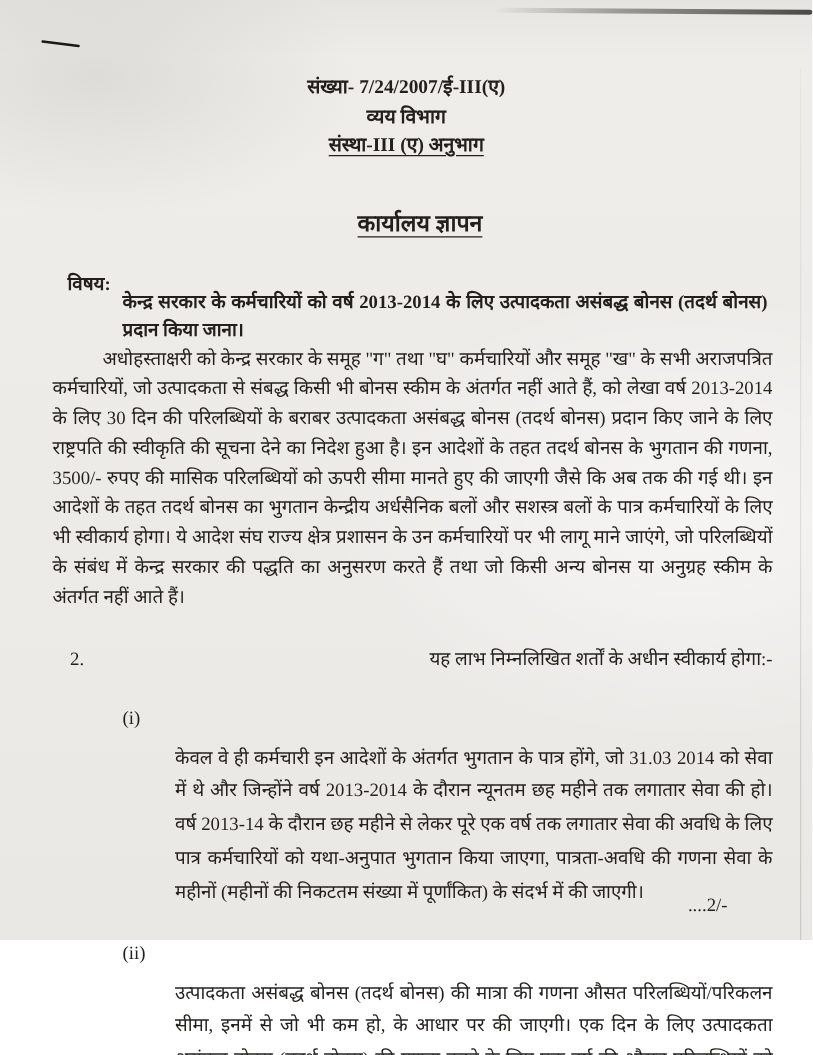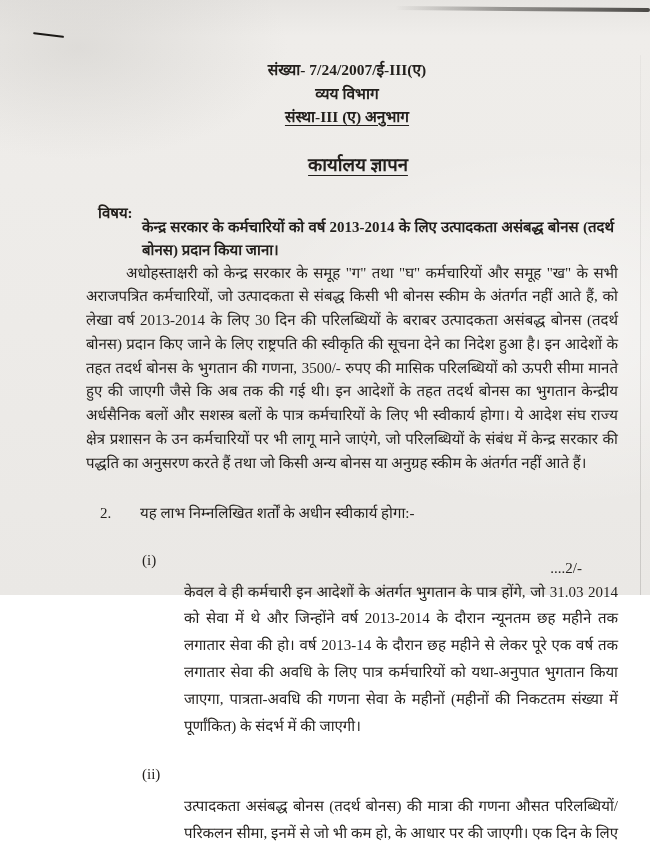--- a/index.html
+++ b/index.html
@@ -6,28 +6,27 @@
     margin: 0;
     padding: 0;
     width: 650px;
     height: 844px;
     overflow: hidden;
     font-family: "Liberation Serif", "DejaVu Serif", serif;
   }
   .page {
     position: relative;
     width: 650px;
-    height: 595px;
+    height: 752px;
     box-sizing: border-box;
     color: #221f1c;
     background:
       radial-gradient(ellipse 300px 160px at 12% 8%, rgba(190,188,184,0.35), rgba(190,188,184,0) 70%),
       radial-gradient(ellipse 420px 260px at 85% 55%, rgba(255,255,255,0.5), rgba(255,255,255,0) 70%),
       linear-gradient(180deg, #e6e4e1 0%, #efedea 6%, #edebe8 55%, #eae8e5 100%);
-    padding-left: 44px;
   }
   
   .streak-top {
     position: absolute;
     top: 7px; right: 0;
     width: 255px; height: 4px;
     background: linear-gradient(90deg, rgba(60,58,55,0) 0%, rgba(60,58,55,0.45) 40%, rgba(35,33,30,0.8) 100%);
     transform: rotate(0.4deg);
     border-radius: 2px;
   }
@@ -64,21 +63,21 @@
     font-size: 15px;
     font-weight: bold;
   }
   .date-line .day {
     font-family: "DejaVu Sans", sans-serif;
     font-size: 15.5px;
     font-style: italic;
     letter-spacing: 0.5px;
   }
   .doc-title {
-    margin-top: 22px;
+    margin-top: 36px;
     text-align: center;
     font-size: 18.5px;
     font-weight: bold;
   }
   .doc-title span {
     display: inline-block;
     text-decoration: underline;
     text-underline-offset: 4px;
     margin-left: 22px;
   }
@@ -100,21 +99,21 @@
     text-align: justify;
     text-indent: 40px;
     line-height: 23.8px;
   }
   .para-num {
     display: flex;
     margin: 26px 0 0 14px;
     line-height: 23px;
   }
   .para-num .num { flex: 0 0 40px; }
-  .para-num .text { flex: 1; }
+  .para-num .text { flex: 1; text-align: right; }
   .condition {
     display: flex;
     margin: 22px 0 0 56px;
     line-height: 26.8px;
   }
   .condition .marker { flex: 0 0 42px; }
   .condition .text { flex: 1; text-align: justify; margin-top: 32px; }
   .footer-ref {
     position: absolute;
     right: 68px;

